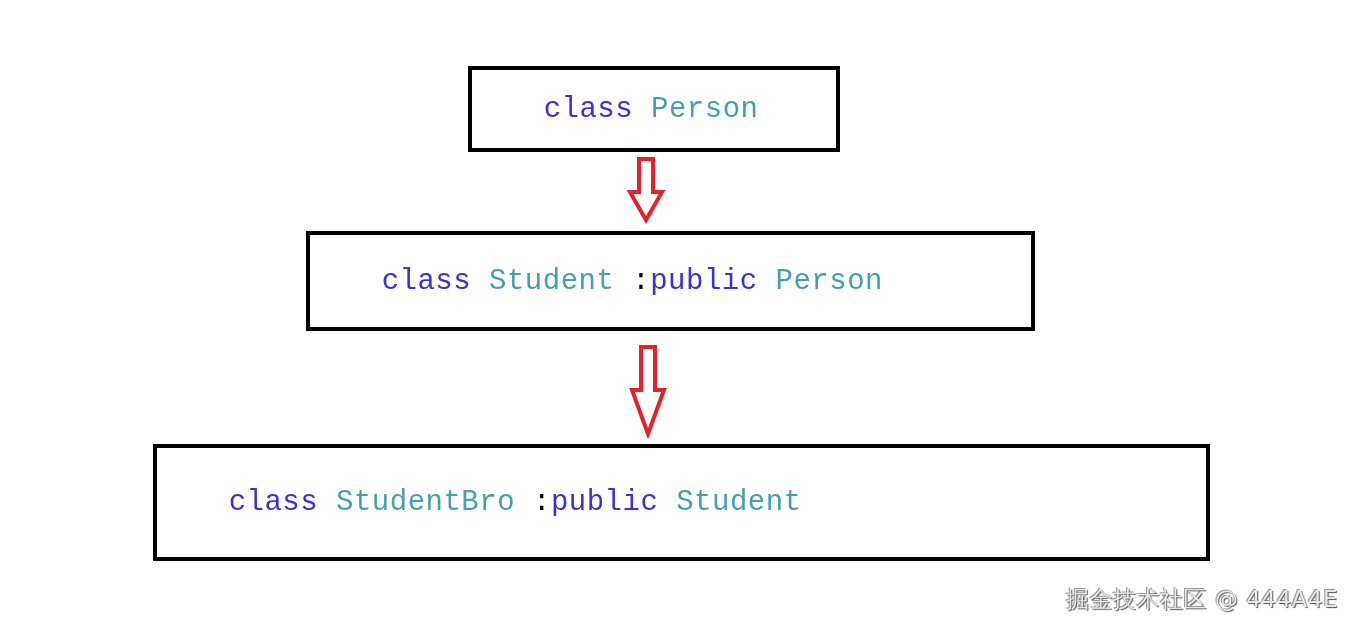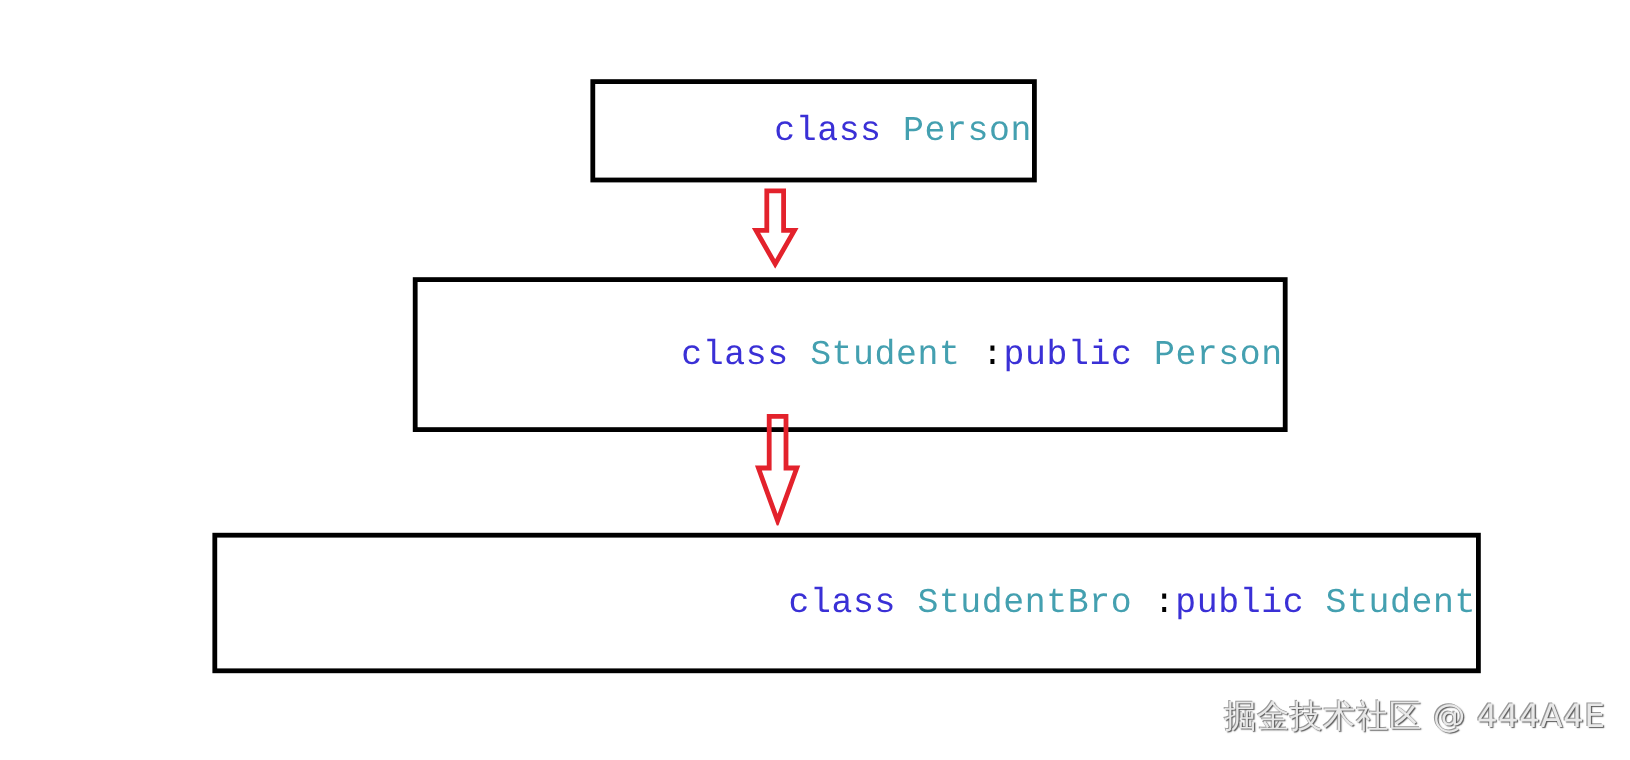--- a/index.html
+++ b/index.html
@@ -2,51 +2,51 @@
 <html><head>
   <meta charset="utf-8">
   <style>
     html, body { margin: 0; padding: 0; }
     body {
       width: 1358px; height: 633px; background: #ffffff; position: relative; overflow: hidden;
       font-family: "DejaVu Serif", serif;
     }
     .box {
       position: absolute; box-sizing: border-box; border: 4px solid #000000; background: #ffffff;
-      display: flex; align-items: center; justify-content: flex-end; margin-left: 24px;
+      display: flex; align-items: center; justify-content: flex-start;
     }
     .code {
       font-family: "Liberation Mono", "DejaVu Sans Mono", monospace;
       font-size: 29px; white-space: pre; letter-spacing: 0.5px;
     }
     .kw { color: #3a30d6; }
     .ty { color: #44a0b0; }
     .pn { color: #000000; }
     .arrow { position: absolute; }
     .watermark {
       position: absolute; right: 20px; bottom: 18px;
-      font-family: "DejaVu Sans", sans-serif; font-size: 27px; color: #e8e8e8;
+      font-family: "DejaVu Sans", sans-serif; font-size: 23px; color: #e8e8e8;
       text-shadow: 1px 1px 1px #555, -1px -1px 0 #999;
       letter-spacing: 0.5px;
     }
   </style>
 </head>
 <body>
 
 <div class="box" style="left:468px; top:66px; width:372px; height:86px;">
   <div class="code">
     <span class="kw">class</span><span> </span><span class="ty">Person</span>
   </div>
 </div>
 
 <svg class="arrow" style="left:626px; top:156px;" width="40" height="68" viewBox="0 0 40 68">
   <path d="M13 3 H27 V36 H36 L20 64 L4 36 H13 Z" fill="none" stroke="#e3222c" stroke-width="4" stroke-linejoin="miter"></path>
 </svg>
 
-<div class="box" style="left:320px; top:231px; width:729px; height:129px;">
+<div class="box" style="left:306px; top:231px; width:729px; height:100px;">
   <div class="code">
     <span class="kw">class</span><span> </span><span class="ty">Student</span><span class="pn"> :</span><span class="kw">public</span><span> </span><span class="ty">Person</span>
   </div>
 </div>
 
 <svg class="arrow" style="left:628px; top:344px;" width="40" height="94" viewBox="0 0 40 94">
   <path d="M13 3 H27 V46 H36 L20 90 L4 46 H13 Z" fill="none" stroke="#e3222c" stroke-width="4" stroke-linejoin="miter"></path>
 </svg>
 
 <div class="box" style="left:153px; top:444px; width:1057px; height:117px;">

